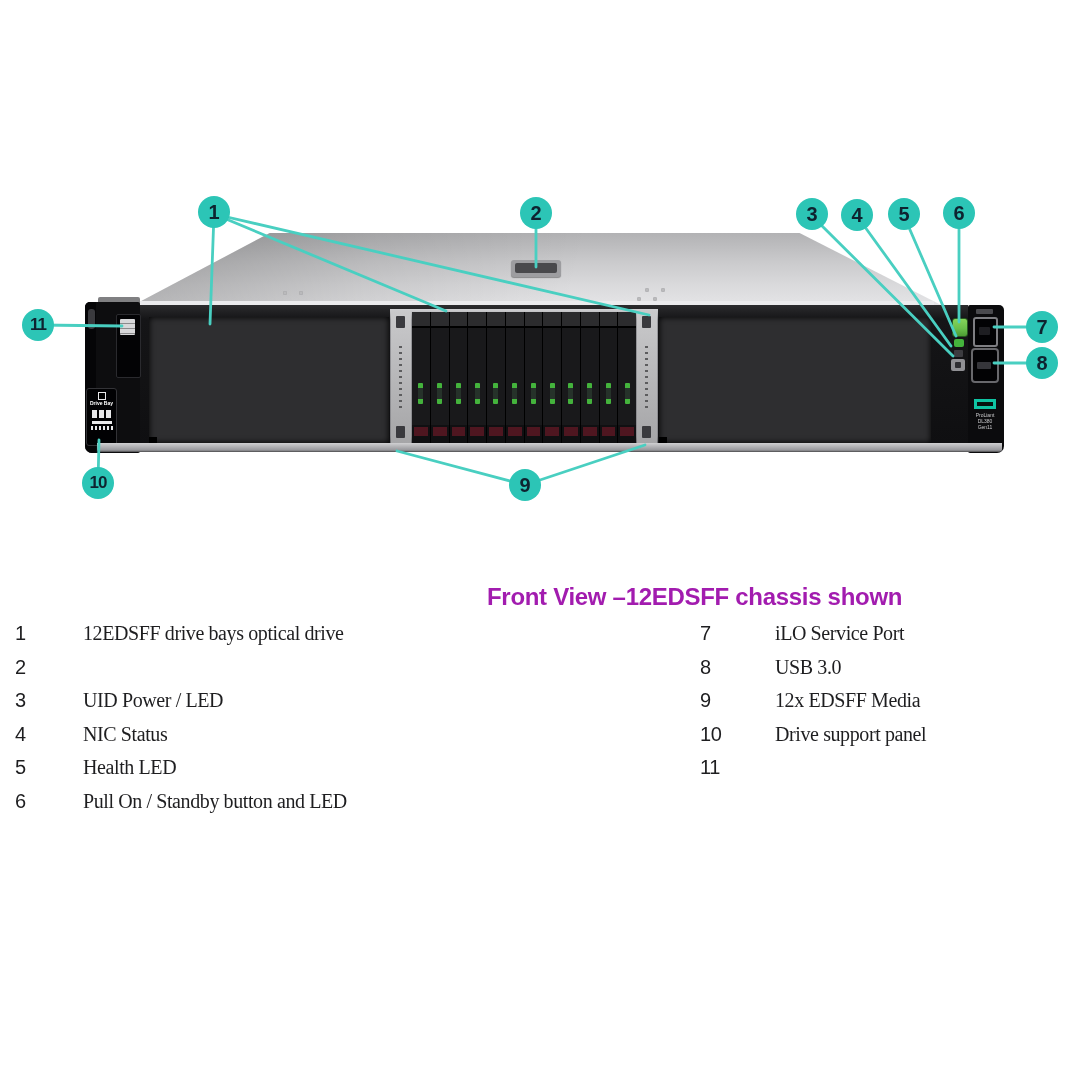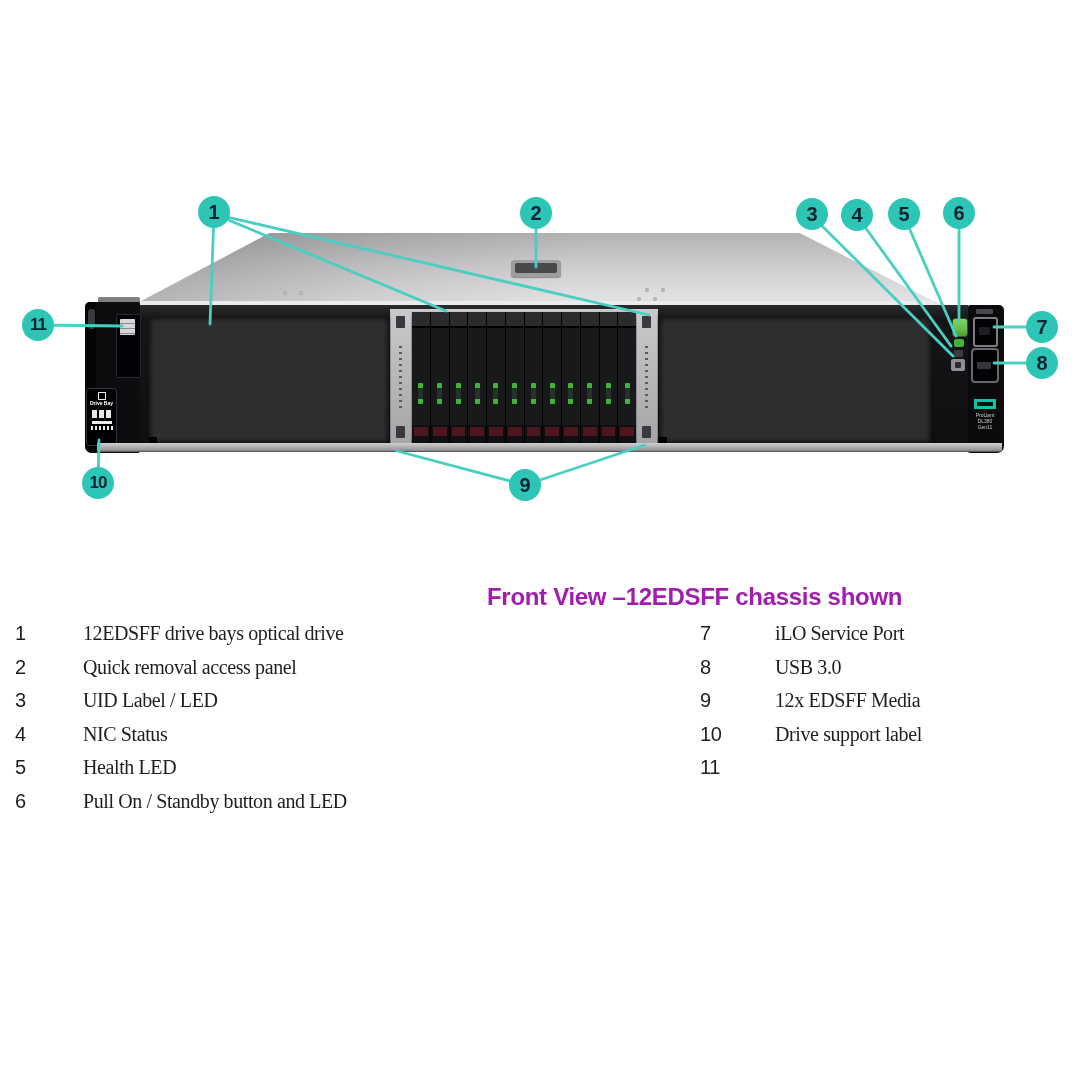--- a/index.html
+++ b/index.html
@@ -263,25 +263,24 @@
 
   <div class="abs fig-title">Front View –12EDSFF chassis shown</div>
 
   <div class="abs legend left-col">
     <div class="row">
         <span class="num">1</span>
         <span class="lbl">12EDSFF drive bays optical drive</span>
       </div>
     <div class="row">
         <span class="num">2</span>
-        <span class="lbl">Quick removal access panel</span>
       </div>
     <div class="row">
         <span class="num">3</span>
-        <span class="lbl">UID Label / LED</span>
+        <span class="lbl">UID Power / LED</span>
       </div>
     <div class="row">
         <span class="num">4</span>
         <span class="lbl">NIC Status</span>
       </div>
     <div class="row">
         <span class="num">5</span>
         <span class="lbl">Health LED</span>
       </div>
     <div class="row">
@@ -298,19 +297,19 @@
     <div class="row">
         <span class="num">8</span>
         <span class="lbl">USB 3.0</span>
       </div>
     <div class="row">
         <span class="num">9</span>
         <span class="lbl">12x EDSFF Media</span>
       </div>
     <div class="row">
         <span class="num">10</span>
-        <span class="lbl">Drive support label</span>
+        <span class="lbl">Drive support panel</span>
       </div>
     <div class="row">
         <span class="num">11</span>
       </div>
   </div>
 </div>
 
 </body></html>

